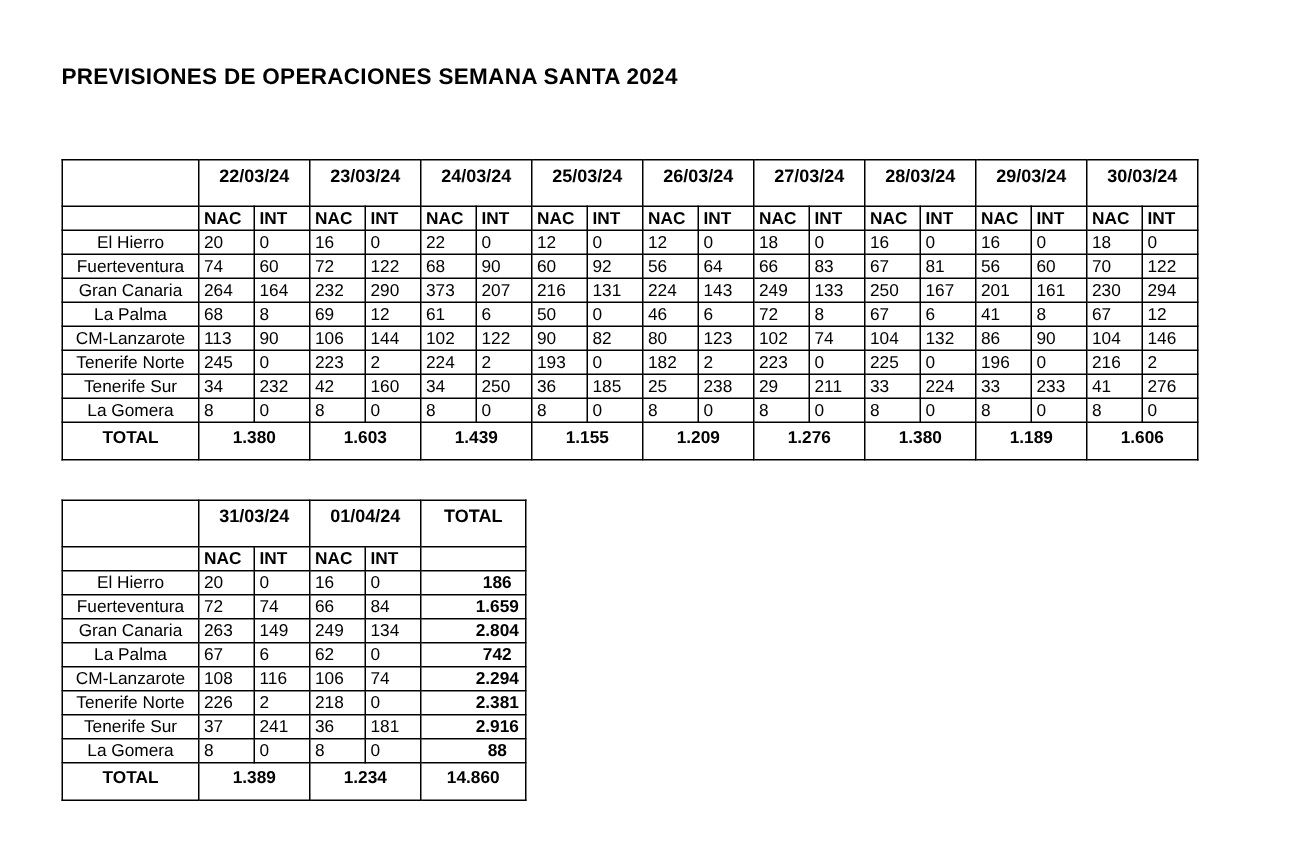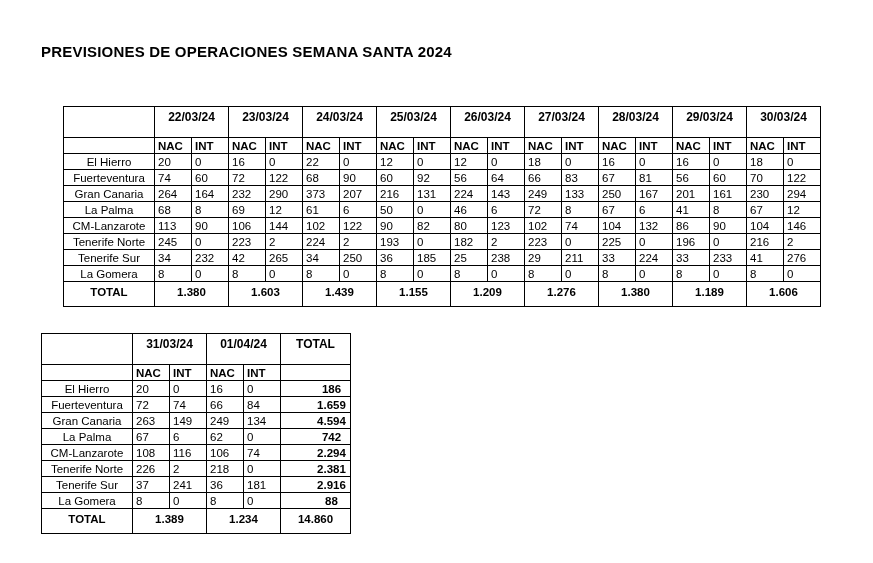--- a/index.html
+++ b/index.html
@@ -16,21 +16,21 @@
     position: absolute; left: 41px; top: 43px;
     font-size: 15px; font-weight: bold; letter-spacing: .2px;
     white-space: nowrap;
   }
   table {
     position: absolute;
     border-collapse: collapse;
     table-layout: fixed;
     background: #ffffff;
   }
-  #table1 { left: 41px; top: 106px; margin-left: 22px; }
+  #table1 { left: 41px; top: 106px; }
   #table2 { left: 41px; top: 313px; margin-top: 20px; }
   td, th {
     border: 1px solid #000000;
     font-size: 11.5px;
     font-weight: normal;
     padding: 0 3px;
     height: 16px;
     line-height: 14px;
     white-space: nowrap;
     overflow: hidden;
@@ -237,21 +237,21 @@
         <td class="num">196</td>
         <td class="num">0</td>
         <td class="num">216</td>
         <td class="num">2</td>
       </tr>
       <tr>
         <td class="label">Tenerife Sur</td>
         <td class="num">34</td>
         <td class="num">232</td>
         <td class="num">42</td>
-        <td class="num">265</td>
+        <td class="num">160</td>
         <td class="num">34</td>
         <td class="num">250</td>
         <td class="num">36</td>
         <td class="num">185</td>
         <td class="num">25</td>
         <td class="num">238</td>
         <td class="num">29</td>
         <td class="num">211</td>
         <td class="num">33</td>
         <td class="num">224</td>
@@ -337,21 +337,21 @@
         <td class="num">66</td>
         <td class="num">84</td>
         <td class="row-total">1.659</td>
       </tr>
       <tr>
         <td class="label">Gran Canaria</td>
         <td class="num">263</td>
         <td class="num">149</td>
         <td class="num">249</td>
         <td class="num">134</td>
-        <td class="row-total">4.594</td>
+        <td class="row-total">2.804</td>
       </tr>
       <tr>
         <td class="label">La Palma</td>
         <td class="num">67</td>
         <td class="num">6</td>
         <td class="num">62</td>
         <td class="num">0</td>
         <td class="row-total">742</td>
       </tr>
       <tr>

